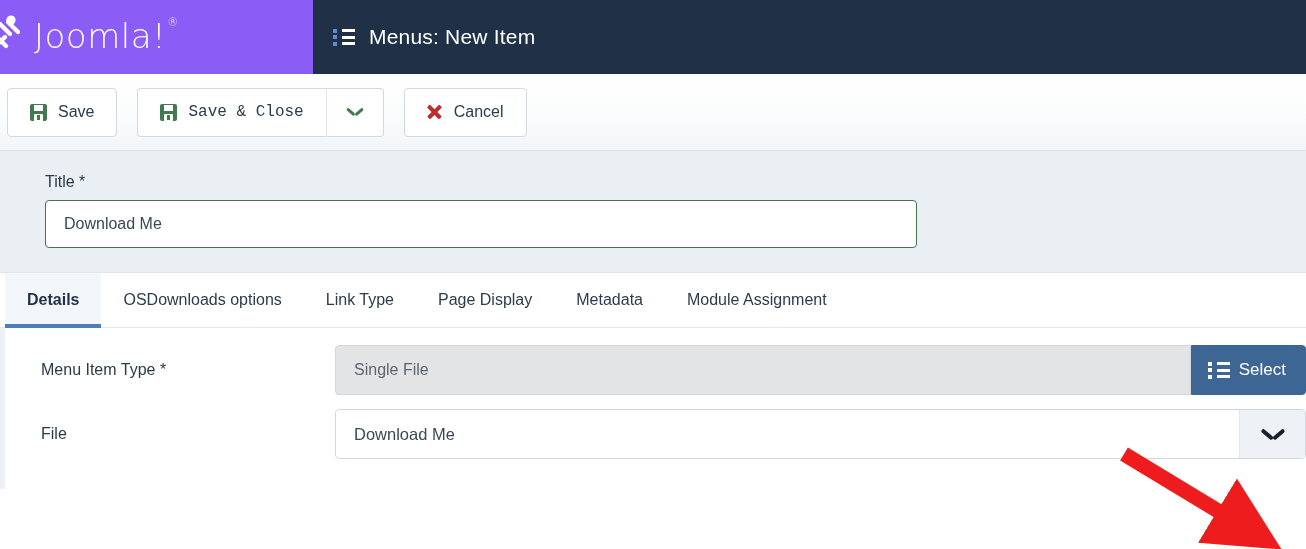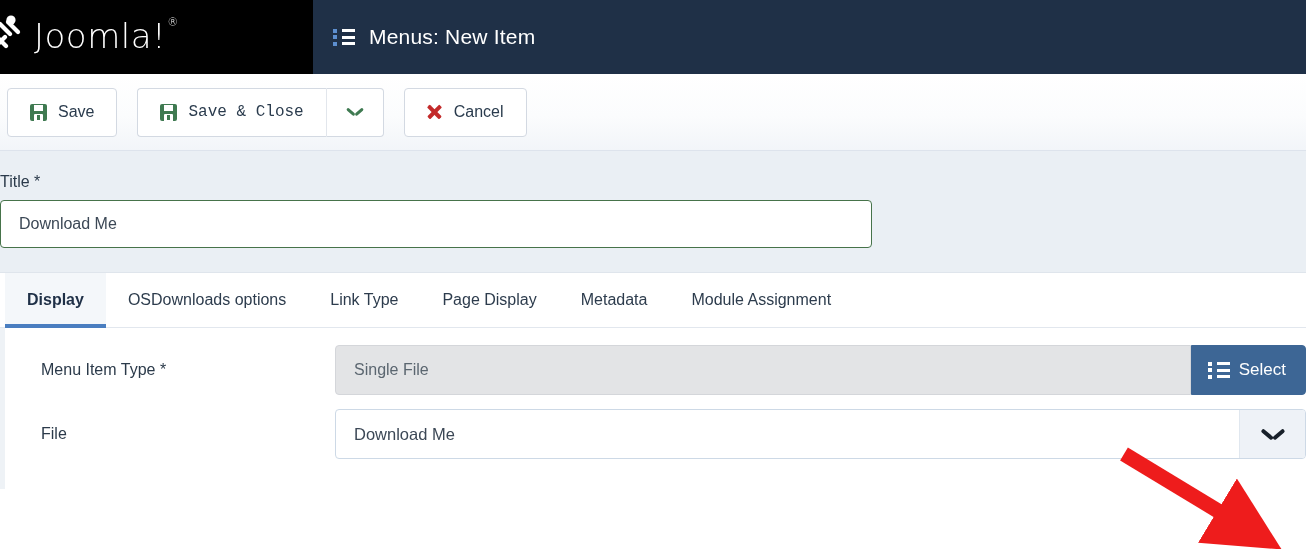--- a/index.html
+++ b/index.html
@@ -138,21 +138,21 @@
 
   
   .annotation-arrow { position:absolute; left:0; top:0; width:1306px; height:549px; pointer-events:none; }
 </style>
 <style>.tab.active::after{background:#4a7ec0;}</style><style>.xmark::before,.xmark::after{background:#c32a2a;}</style></head>
 <body>
 
 <div class="page">
 
   <div class="header">
-    <div class="header-brand" style="background: #000000;">
+    <div class="header-brand" style="background: #8b5cf6;">
       <div class="joomla-logo">
         <span class="joomla-mark">
           <svg width="46" height="46" viewBox="0 0 46 46" aria-hidden="true">
             <g fill="none" stroke="#ffffff" stroke-width="4.2" stroke-linecap="round">
               <path d="M14 10 L24 20"></path>
               <path d="M10 22 L20 32"></path>
               <path d="M22 8 L32 18"></path>
               <path d="M9 33 L19 23"></path>
             </g>
             <circle cx="9" cy="9" r="4.6" fill="#ffffff"></circle>
@@ -208,32 +208,32 @@
         <span class="chev" style="--chev-color: #3f7a51;"></span>
       </div>
     </div>
 
     <div class="btn">
       <span class="xmark"></span>
       <span>Cancel</span>
     </div>
   </div>
 
-  <div class="form-head" style="background: rgb(234, 239, 244);">
+  <div class="form-head" style="background: rgb(234, 239, 244); padding-left: 45px;">
     <div class="fh-row">
       <div class="fh-col-left">
         <span class="fld-label">Title *</span>
         <div class="input-lg valid" style="border-color: rgb(70, 115, 74);">Download Me</div>
       </div>
     </div>
   </div>
 
   <div class="tabs">
     <div class="tab active">
-        <span>Display</span>
+        <span>Details</span>
       </div>
     <div class="tab">
         <span>OSDownloads options</span>
       </div>
     <div class="tab">
         <span>Link Type</span>
       </div>
     <div class="tab">
         <span>Page Display</span>
       </div>

